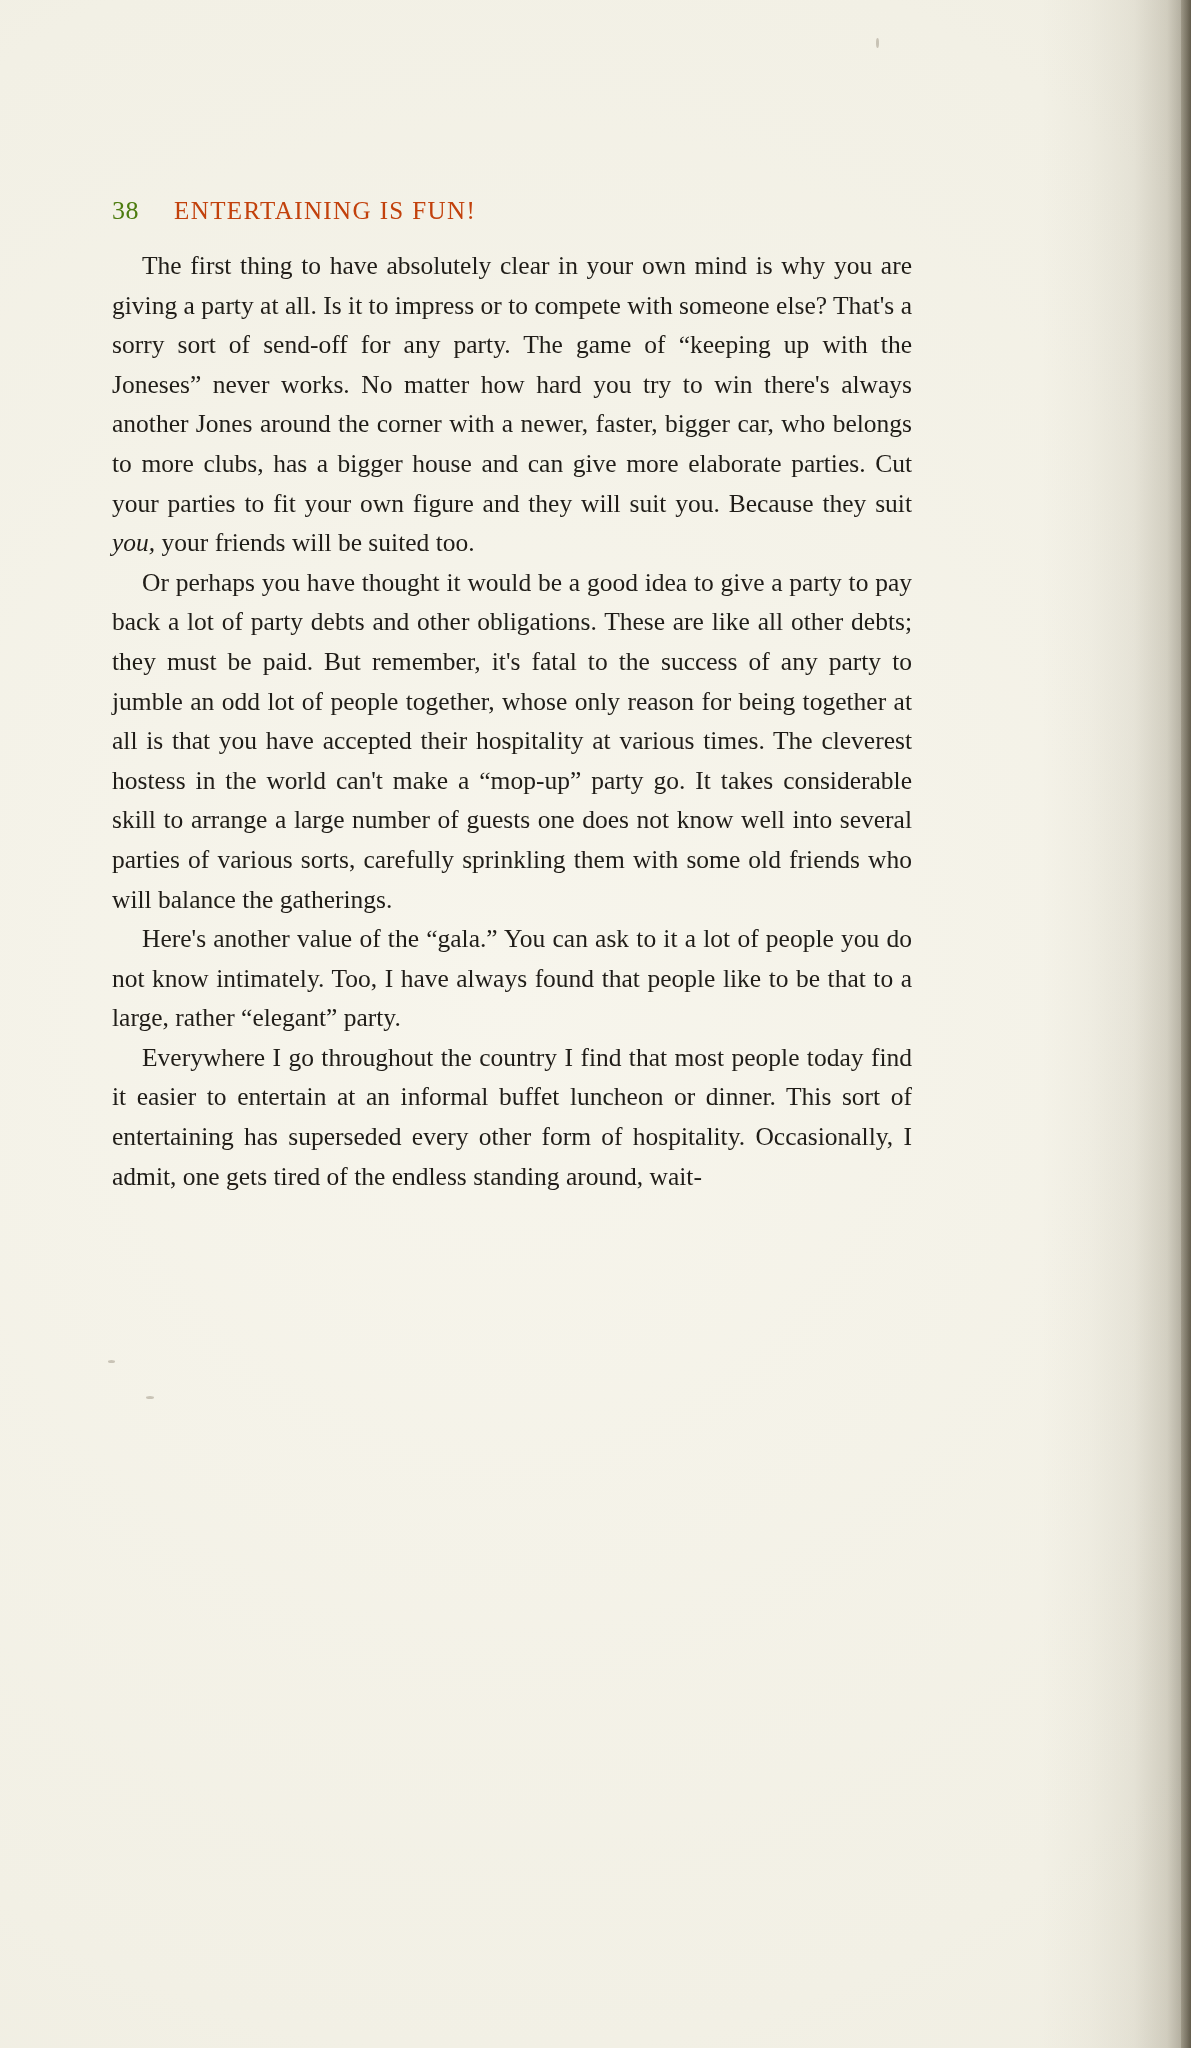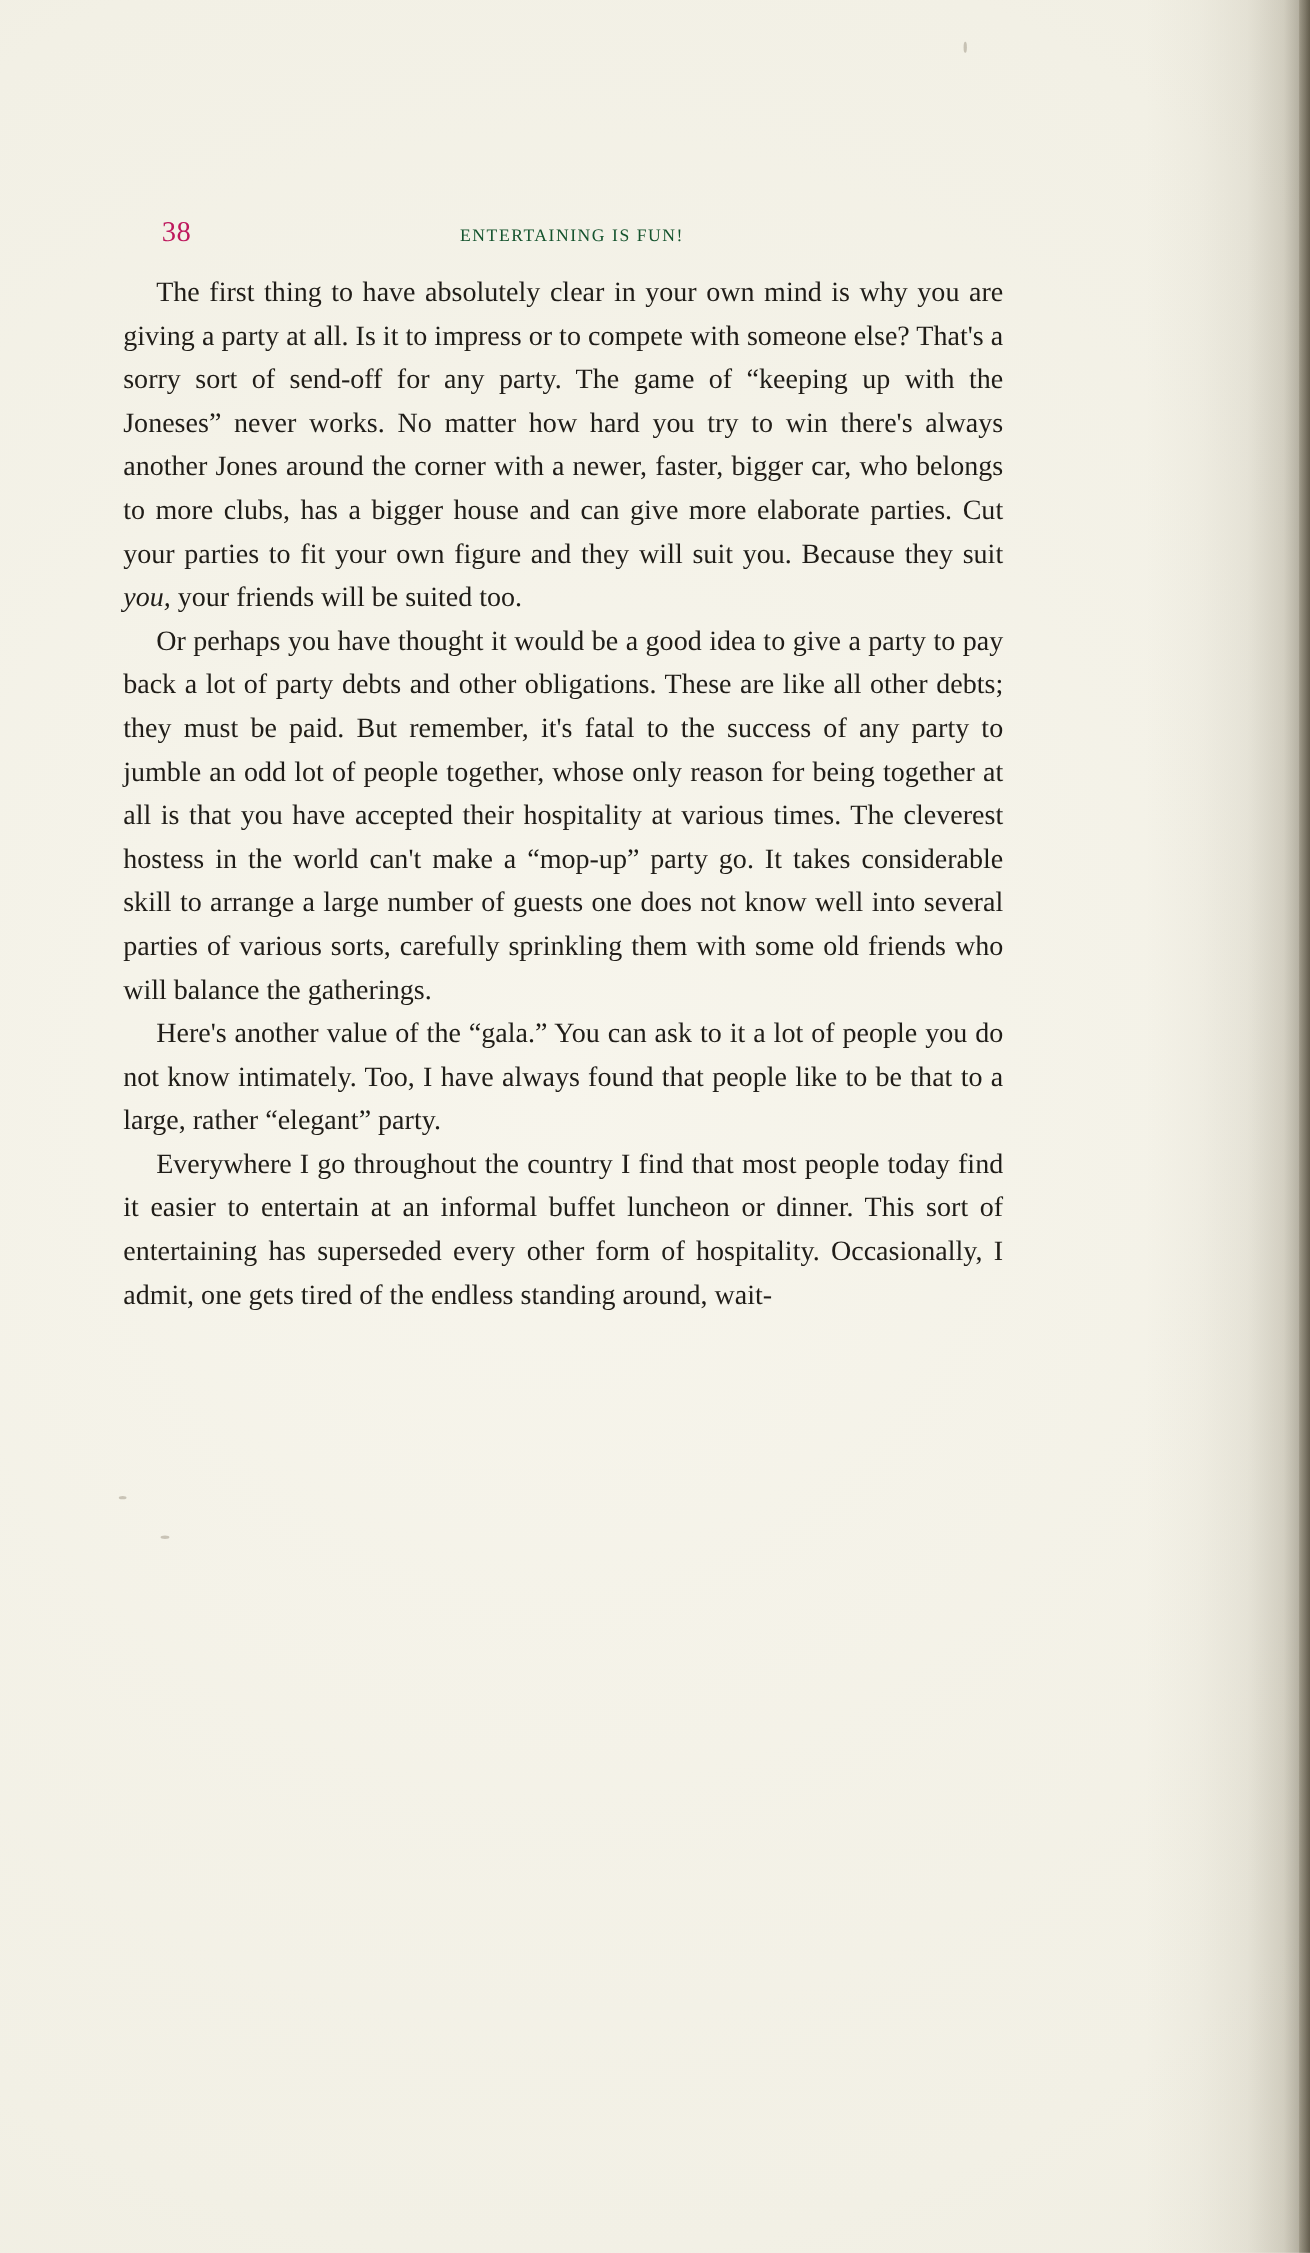--- a/index.html
+++ b/index.html
@@ -63,31 +63,29 @@
 
   .running-head {
     display: flex;
     align-items: baseline;
     margin-bottom: 16px;
     height: 34px;
   }
   .folio {
     font-size: 26px;
     letter-spacing: 0.5px;
-    color: #be185d;
+    color: #4d7c0f;
     width: 62px;
     flex: 0 0 auto;
-    text-align: right;
   }
   .head-title {
-    font-size: 16px;
+    font-size: 25px;
     letter-spacing: 1.4px;
-    color: #14532d;
+    color: #c2410c;
     flex: 1 1 auto;
-    text-align: center;
     padding-right: 46px;
     white-space: nowrap;
   }
 
   p.body-par {
     margin: 0;
     font-size: 25.5px;
     line-height: 39.6px;
     text-align: justify;
     text-justify: inter-word;

